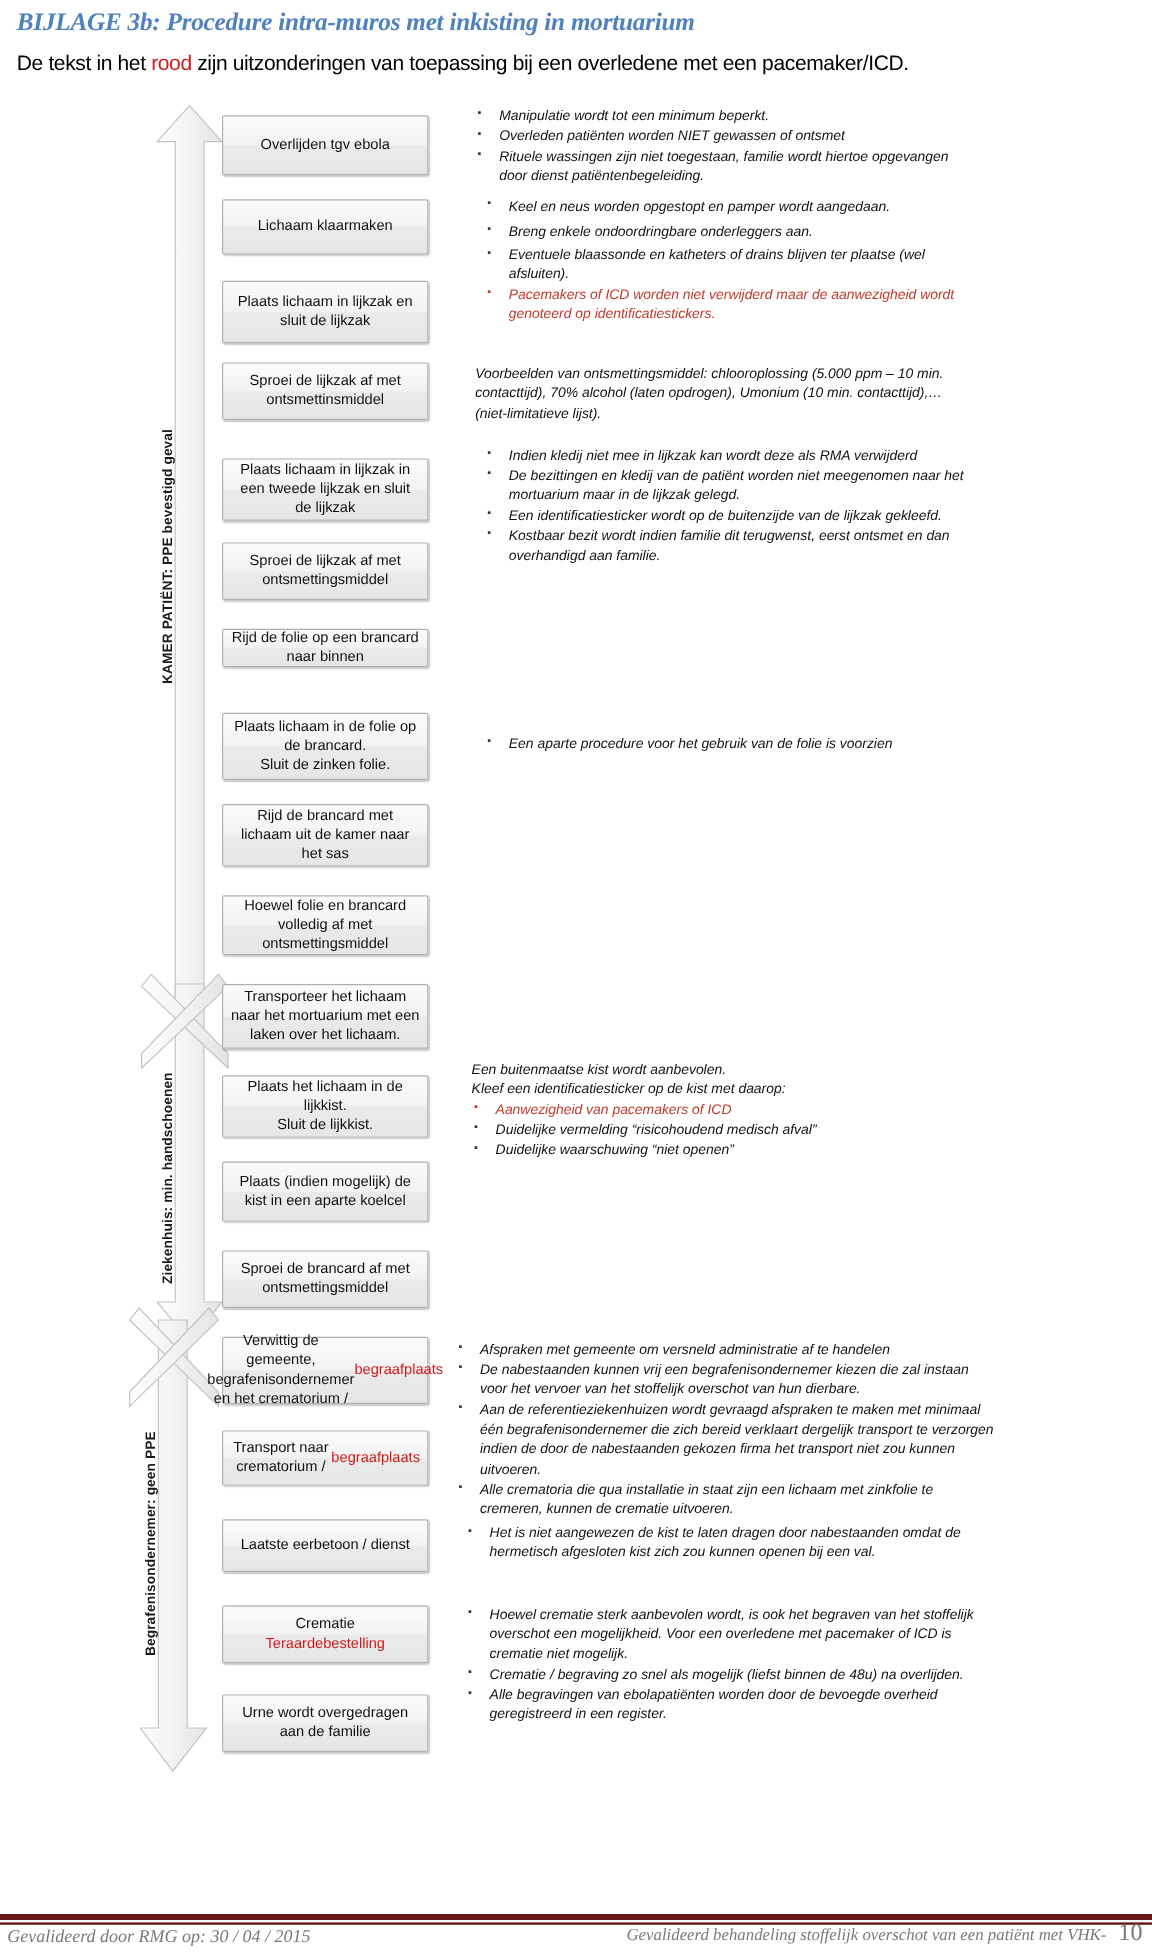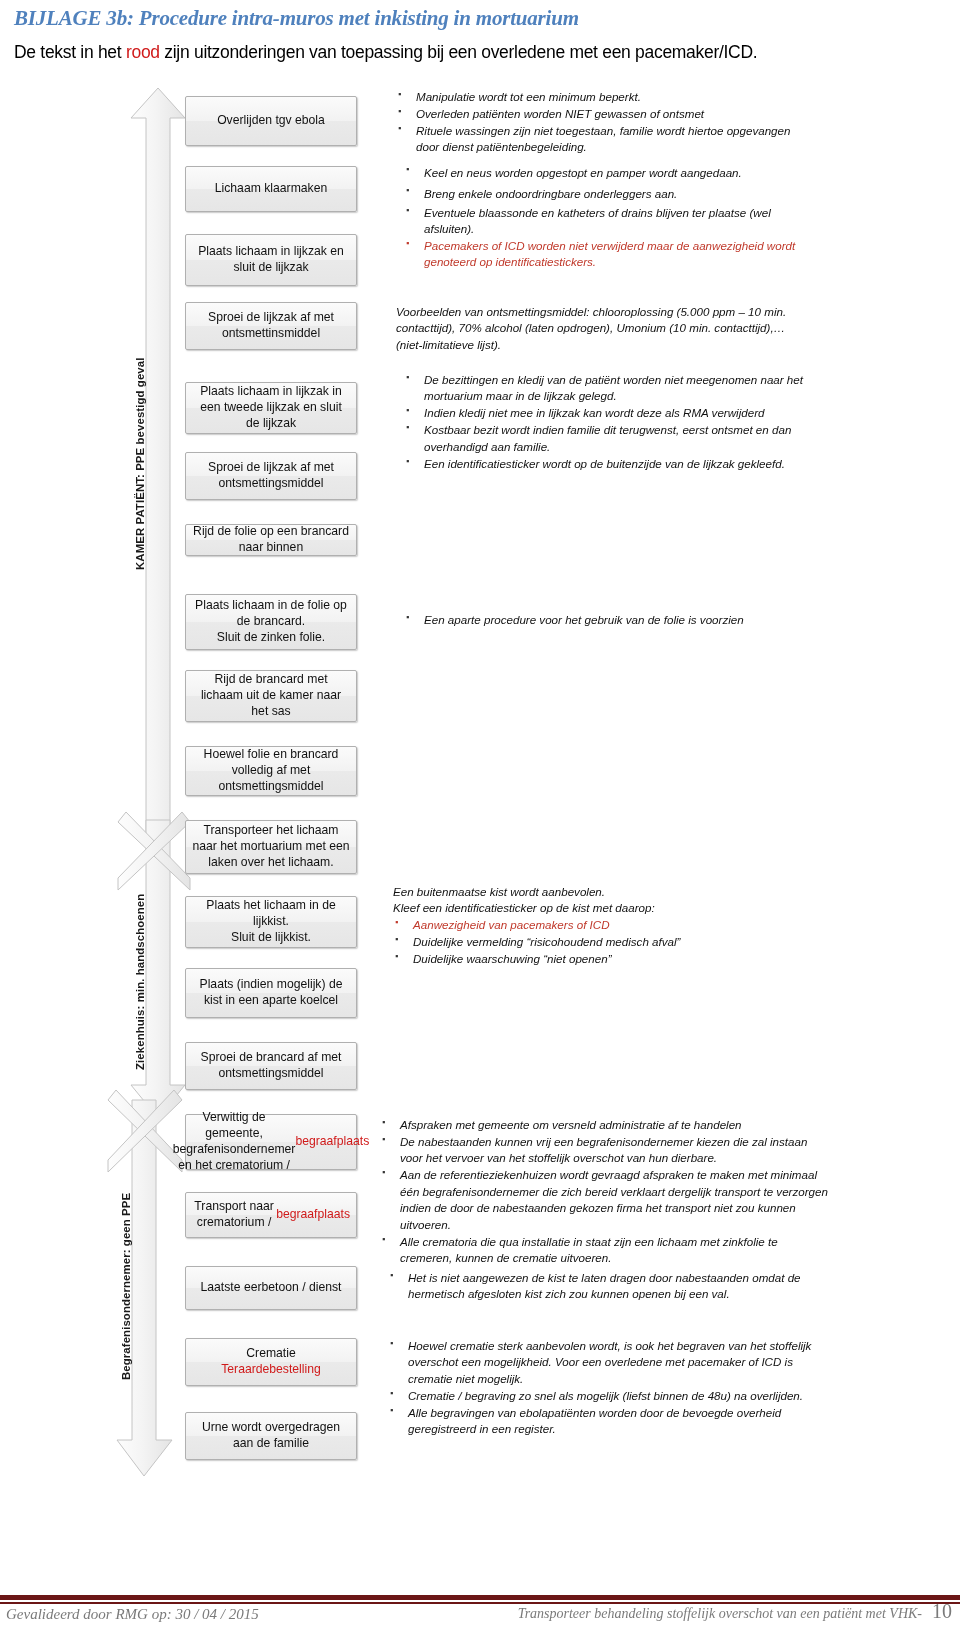--- a/index.html
+++ b/index.html
@@ -243,24 +243,24 @@
     <li class="wide red" style="line-height:1.42;">Pacemakers of ICD worden niet verwijderd maar de aanwezigheid wordt genoteerd op identificatiestickers.</li>
   </ul>
 </div>
 
 <div class="note-block" style="left:396px; top:304px; width:400px;">
   <p>Voorbeelden van ontsmettingsmiddel: chlooroplossing (5.000 ppm – 10 min. contacttijd), 70% alcohol (laten opdrogen), Umonium (10 min. contacttijd),…(niet-limitatieve lijst).</p>
 </div>
 
 <div class="note-block" style="left:396px; top:372px; width:436px;">
   <ul>
+    <li class="wide">Indien kledij niet mee in lijkzak kan wordt deze als RMA verwijderd</li>
     <li class="wide">De bezittingen en kledij van de patiënt worden niet meegenomen naar het mortuarium maar in de lijkzak gelegd.</li>
-    <li class="wide">Indien kledij niet mee in lijkzak kan wordt deze als RMA verwijderd</li>
+    <li class="wide">Een identificatiesticker wordt op de buitenzijde van de lijkzak gekleefd.</li>
     <li class="wide">Kostbaar bezit wordt indien familie dit terugwenst, eerst ontsmet en dan overhandigd aan familie.</li>
-    <li class="wide">Een identificatiesticker wordt op de buitenzijde van de lijkzak gekleefd.</li>
   </ul>
 </div>
 
 <div class="note-block" style="left:396px; top:612px; width:430px;">
   <ul>
     <li class="wide">Een aparte procedure voor het gebruik van de folie is voorzien</li>
   </ul>
 </div>
 
 <div class="note-block" style="left:393px; top:884px; width:420px;">
@@ -292,14 +292,14 @@
   <ul>
     <li class="wide">Hoewel crematie sterk aanbevolen wordt, is ook het begraven van het stoffelijk overschot een mogelijkheid. Voor een overledene met pacemaker of ICD is crematie niet mogelijk.</li>
     <li class="wide">Crematie / begraving zo snel als mogelijk (liefst binnen de 48u) na overlijden.</li>
     <li class="wide">Alle begravingen van ebolapatiënten worden door de bevoegde overheid geregistreerd in een register.</li>
   </ul>
 </div>
 
 <div id="footer-rule-outer"></div>
 <div id="footer-rule-inner"></div>
 <div id="footer-left">Gevalideerd door RMG op: 30 / 04 / 2015</div>
-<div id="footer-right">Transporteer behandeling stoffelijk overschot van een patiënt met VHK-</div>
+<div id="footer-right">Gevalideerd behandeling stoffelijk overschot van een patiënt met VHK-</div>
 <div id="footer-page">10</div>
 
 </body></html>

